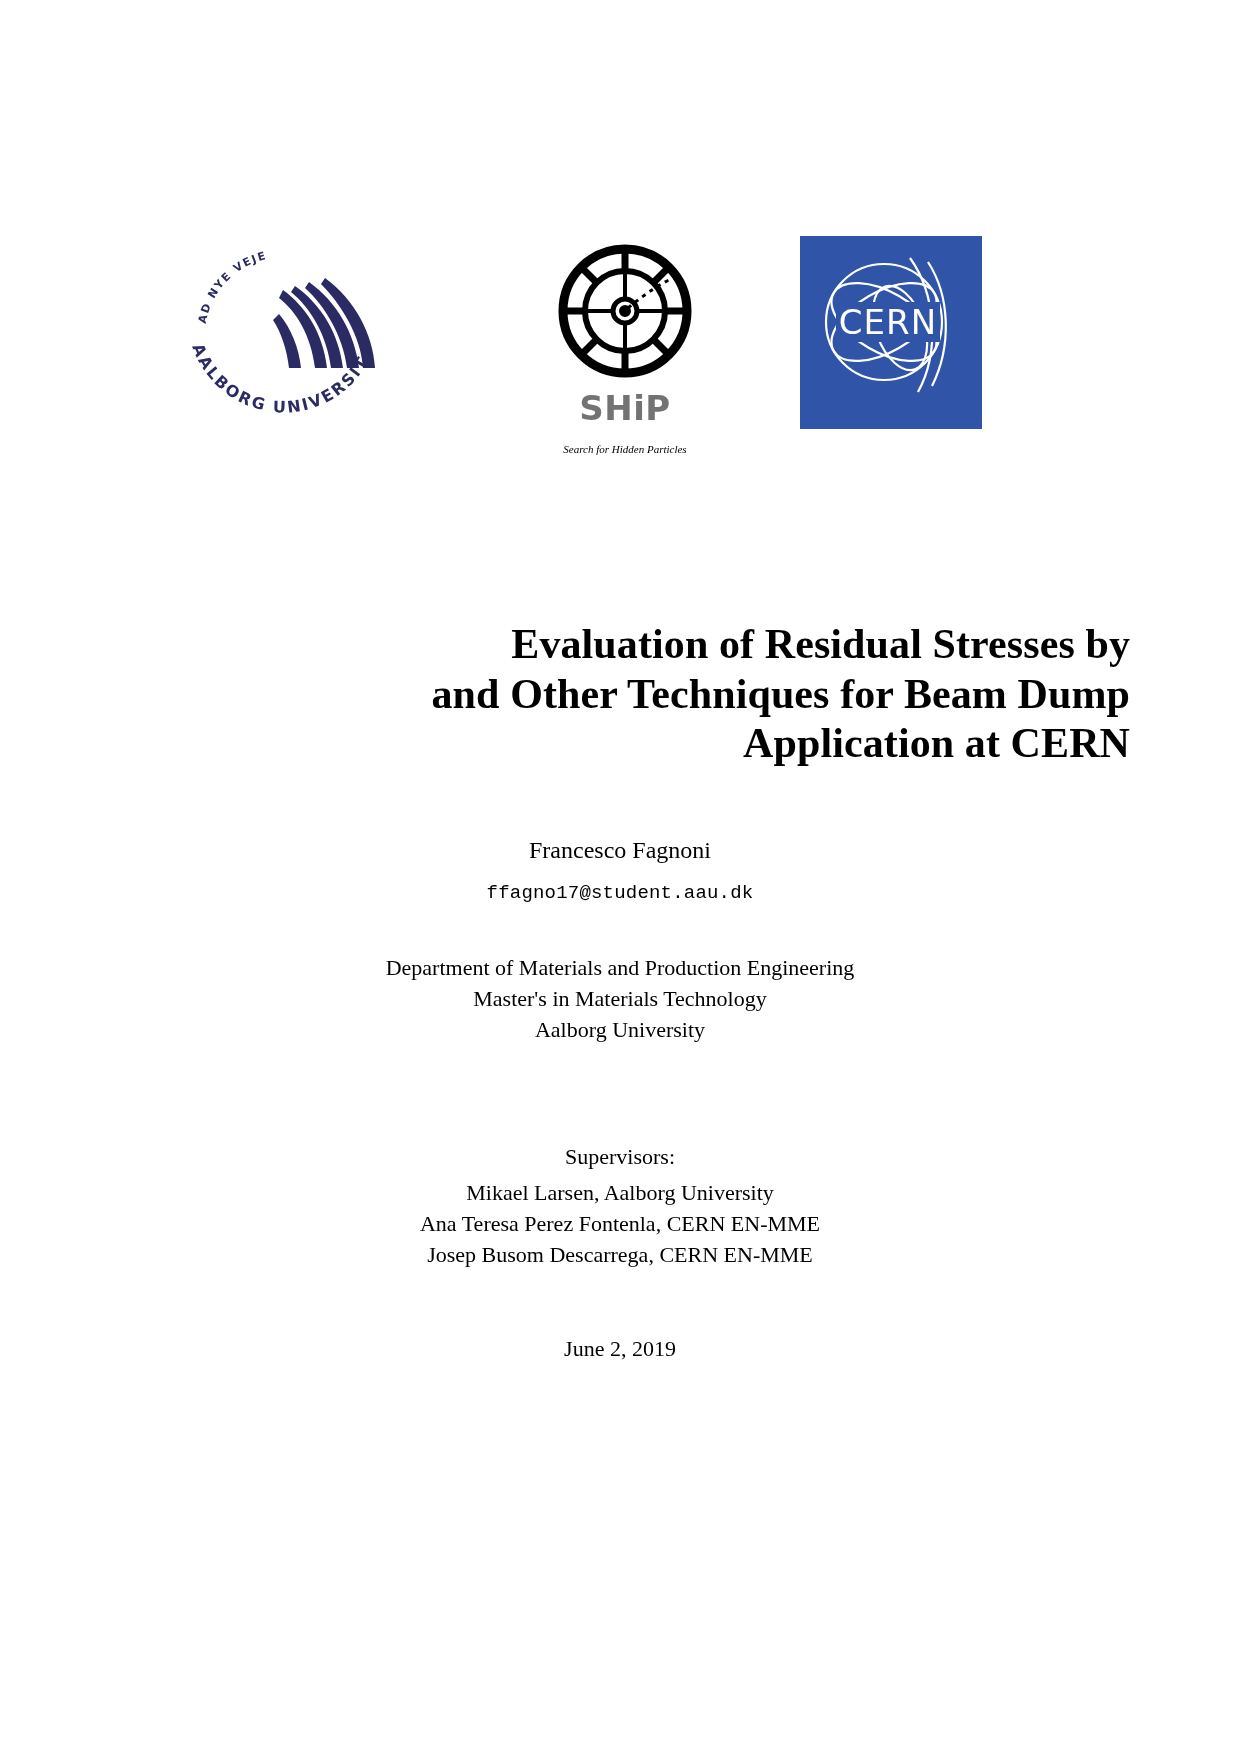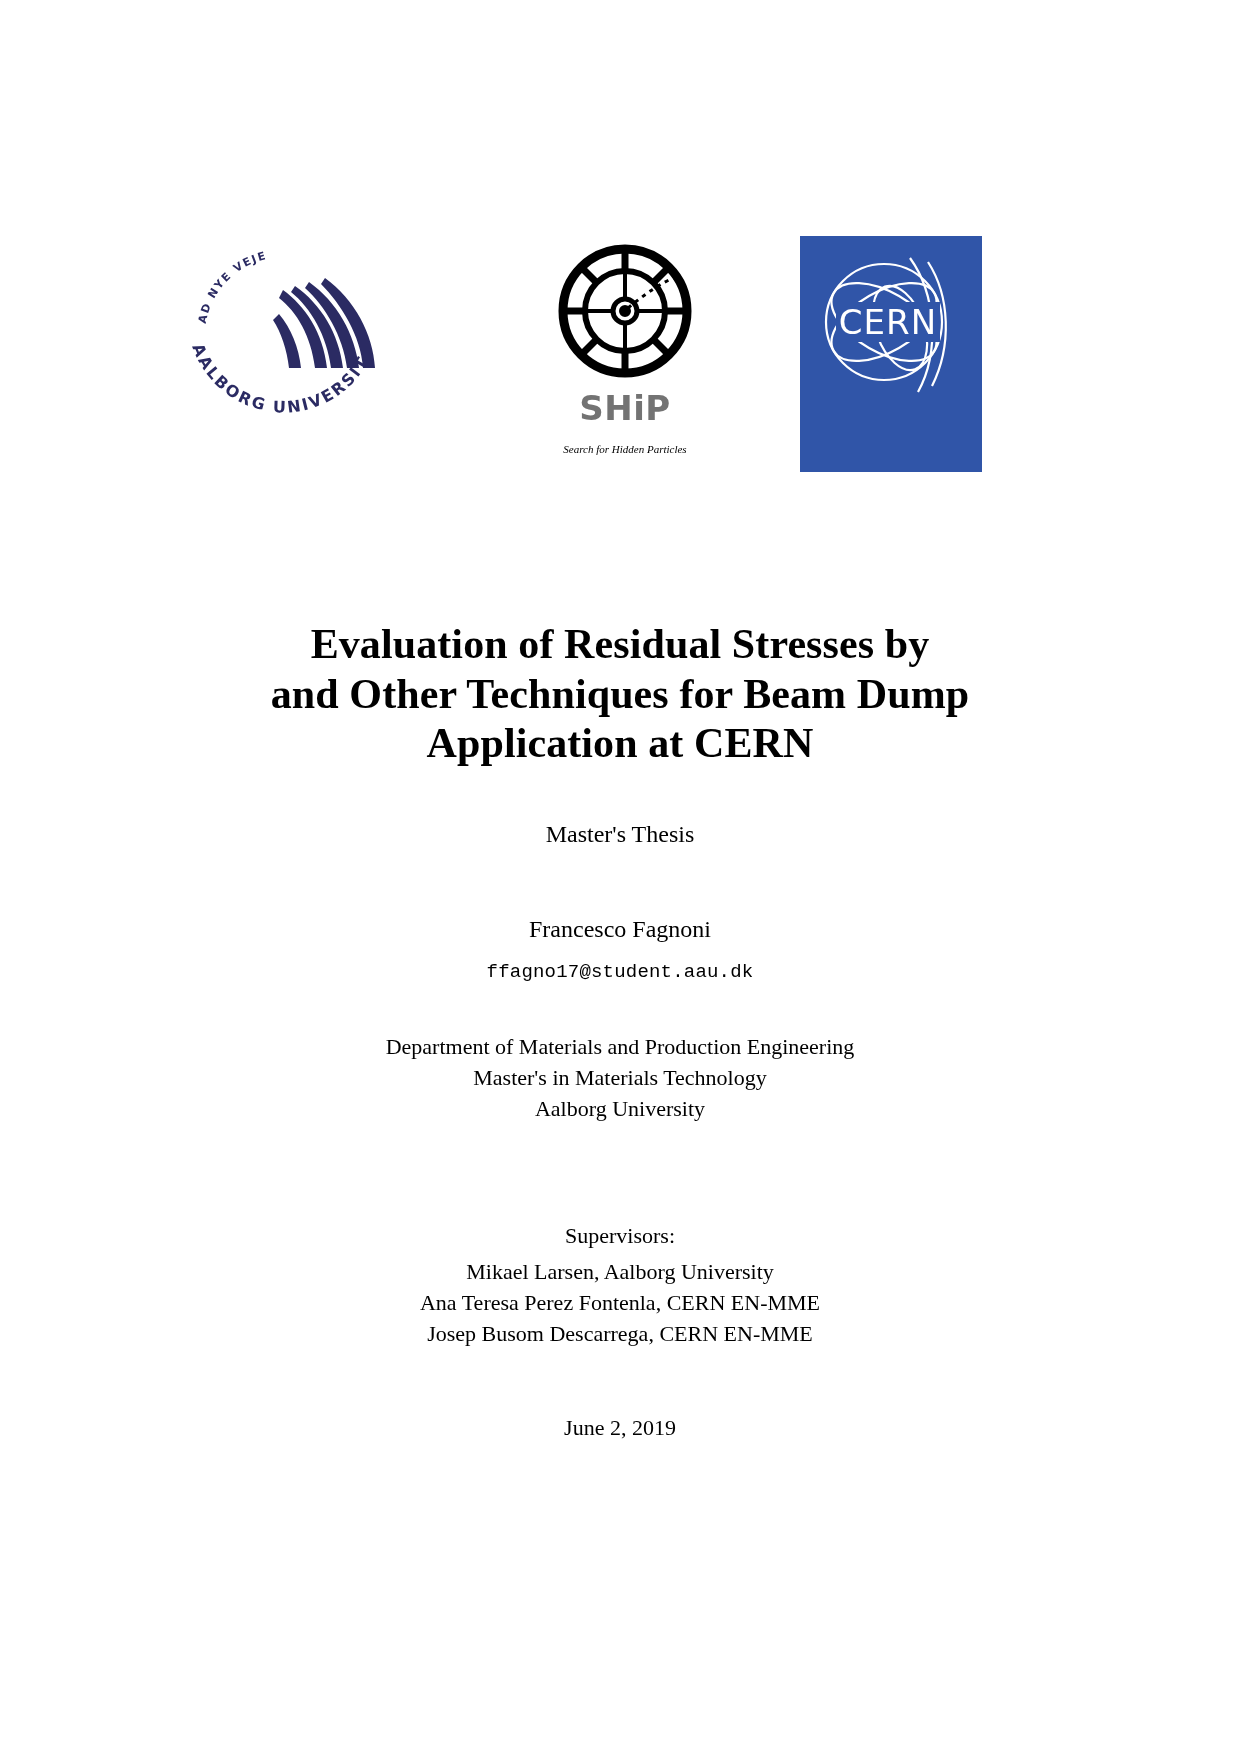--- a/index.html
+++ b/index.html
@@ -68,38 +68,39 @@
     margin-top: 15px;
     color: #000;
   }
 
   
   .cern-logo {
     position: absolute;
     left: 650px;
     top: 0px;
     width: 182px;
-    height: 236px;
+    height: 193px;
     background: #3055a8;
   }
 
   
   .title-block {
     position: absolute;
     top: 620px;
     left: 110px;
     width: 1020px;
     text-align: center;
   }
   .doc-title {
     font-family: "Liberation Serif", serif;
     font-weight: bold;
     font-size: 42px;
     line-height: 1.18;
     letter-spacing: 0.1px;
+    text-align: right;
   }
   .doc-title .ln { display: block; white-space: nowrap; }
 
   .doc-subtitle {
     margin-top: 52px;
     font-size: 24px;
   }
 
   .author {
     margin-top: 68px;
@@ -221,21 +222,20 @@
   </div>
 
   <div class="title-block">
 
     <div class="doc-title">
       <span class="ln">Evaluation of Residual Stresses by</span>
       <span class="ln">and Other Techniques for Beam Dump</span>
       <span class="ln">Application at CERN</span>
     </div>
 
-    <div class="doc-subtitle">Master's Thesis</div>
 
     <div class="author">Francesco Fagnoni</div>
     <div class="email">ffagno17@student.aau.dk</div>
 
     <div class="affiliation">
       <div>Department of Materials and Production Engineering</div>
       <div>Master's in Materials Technology</div>
       <div>Aalborg University</div>
     </div>
 

